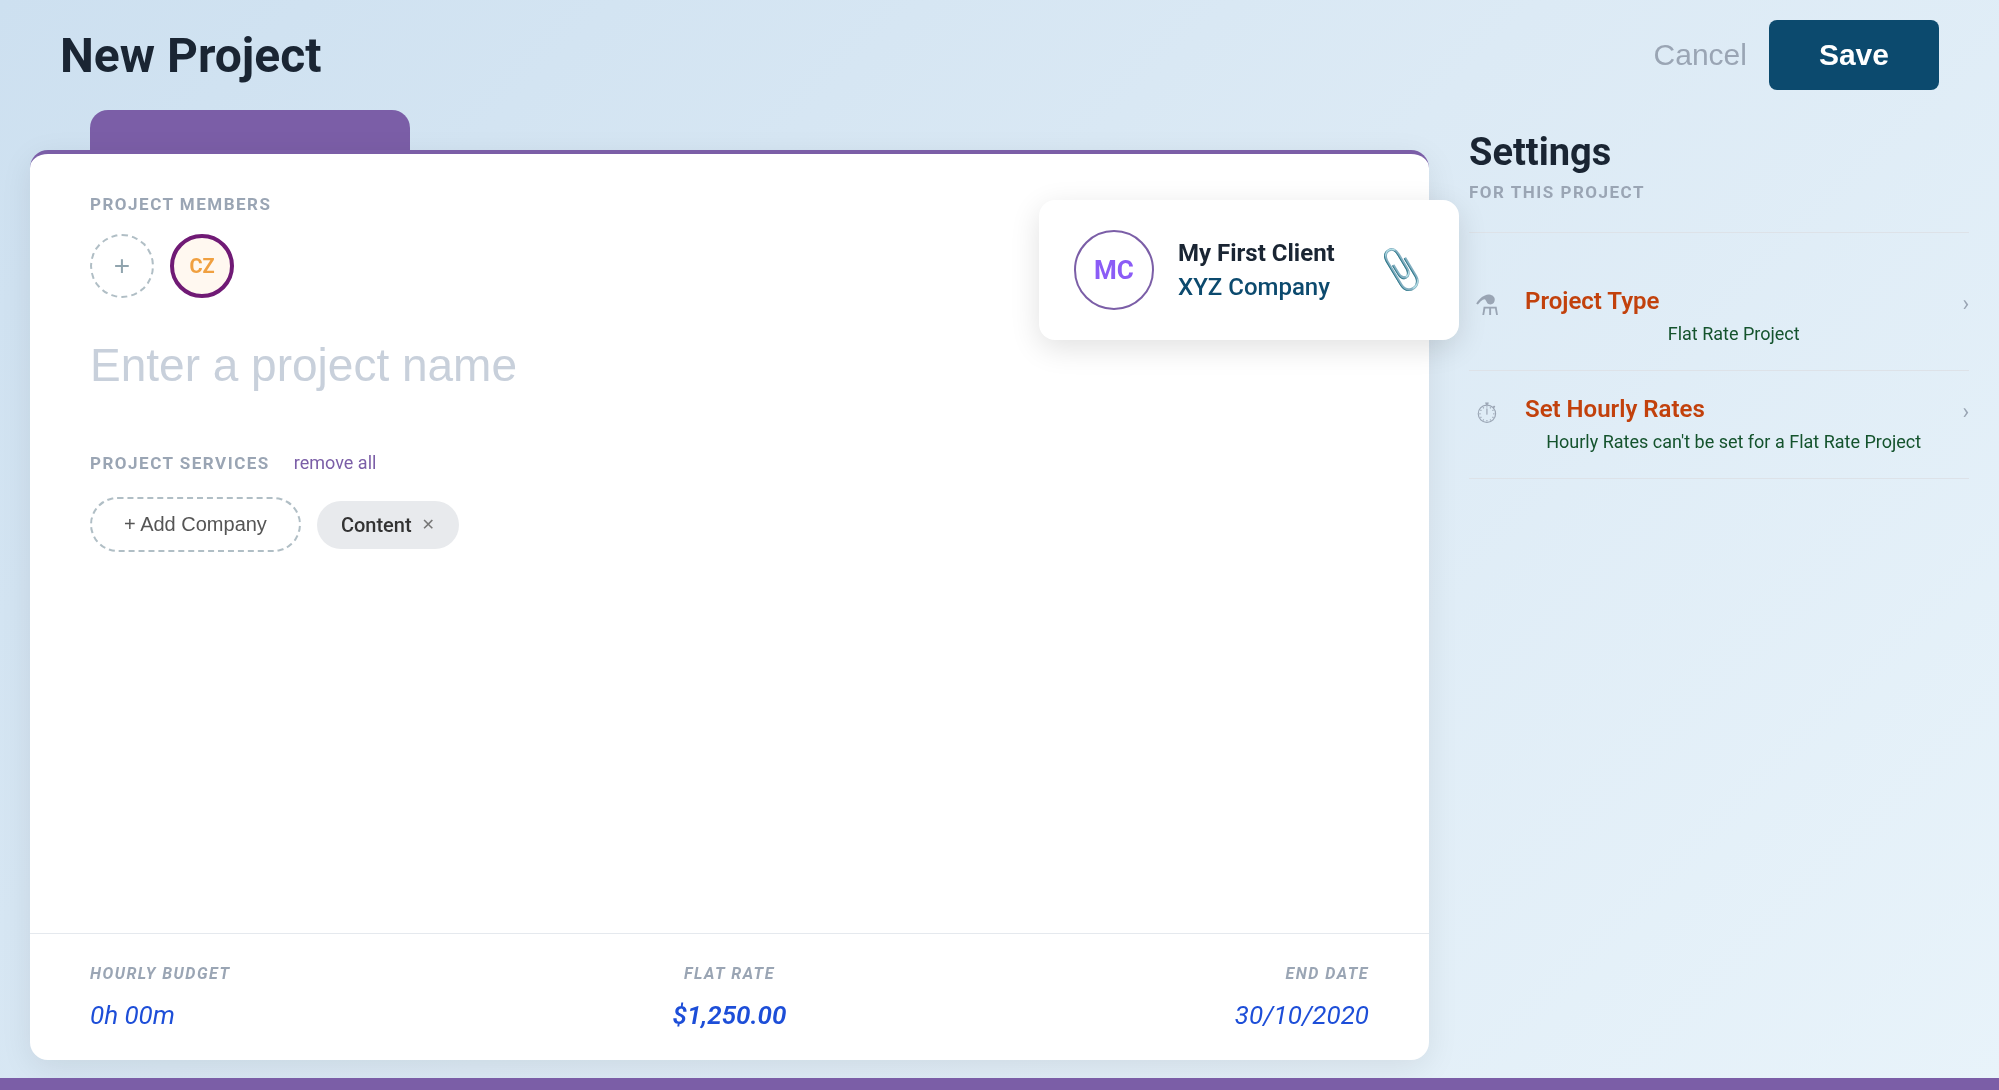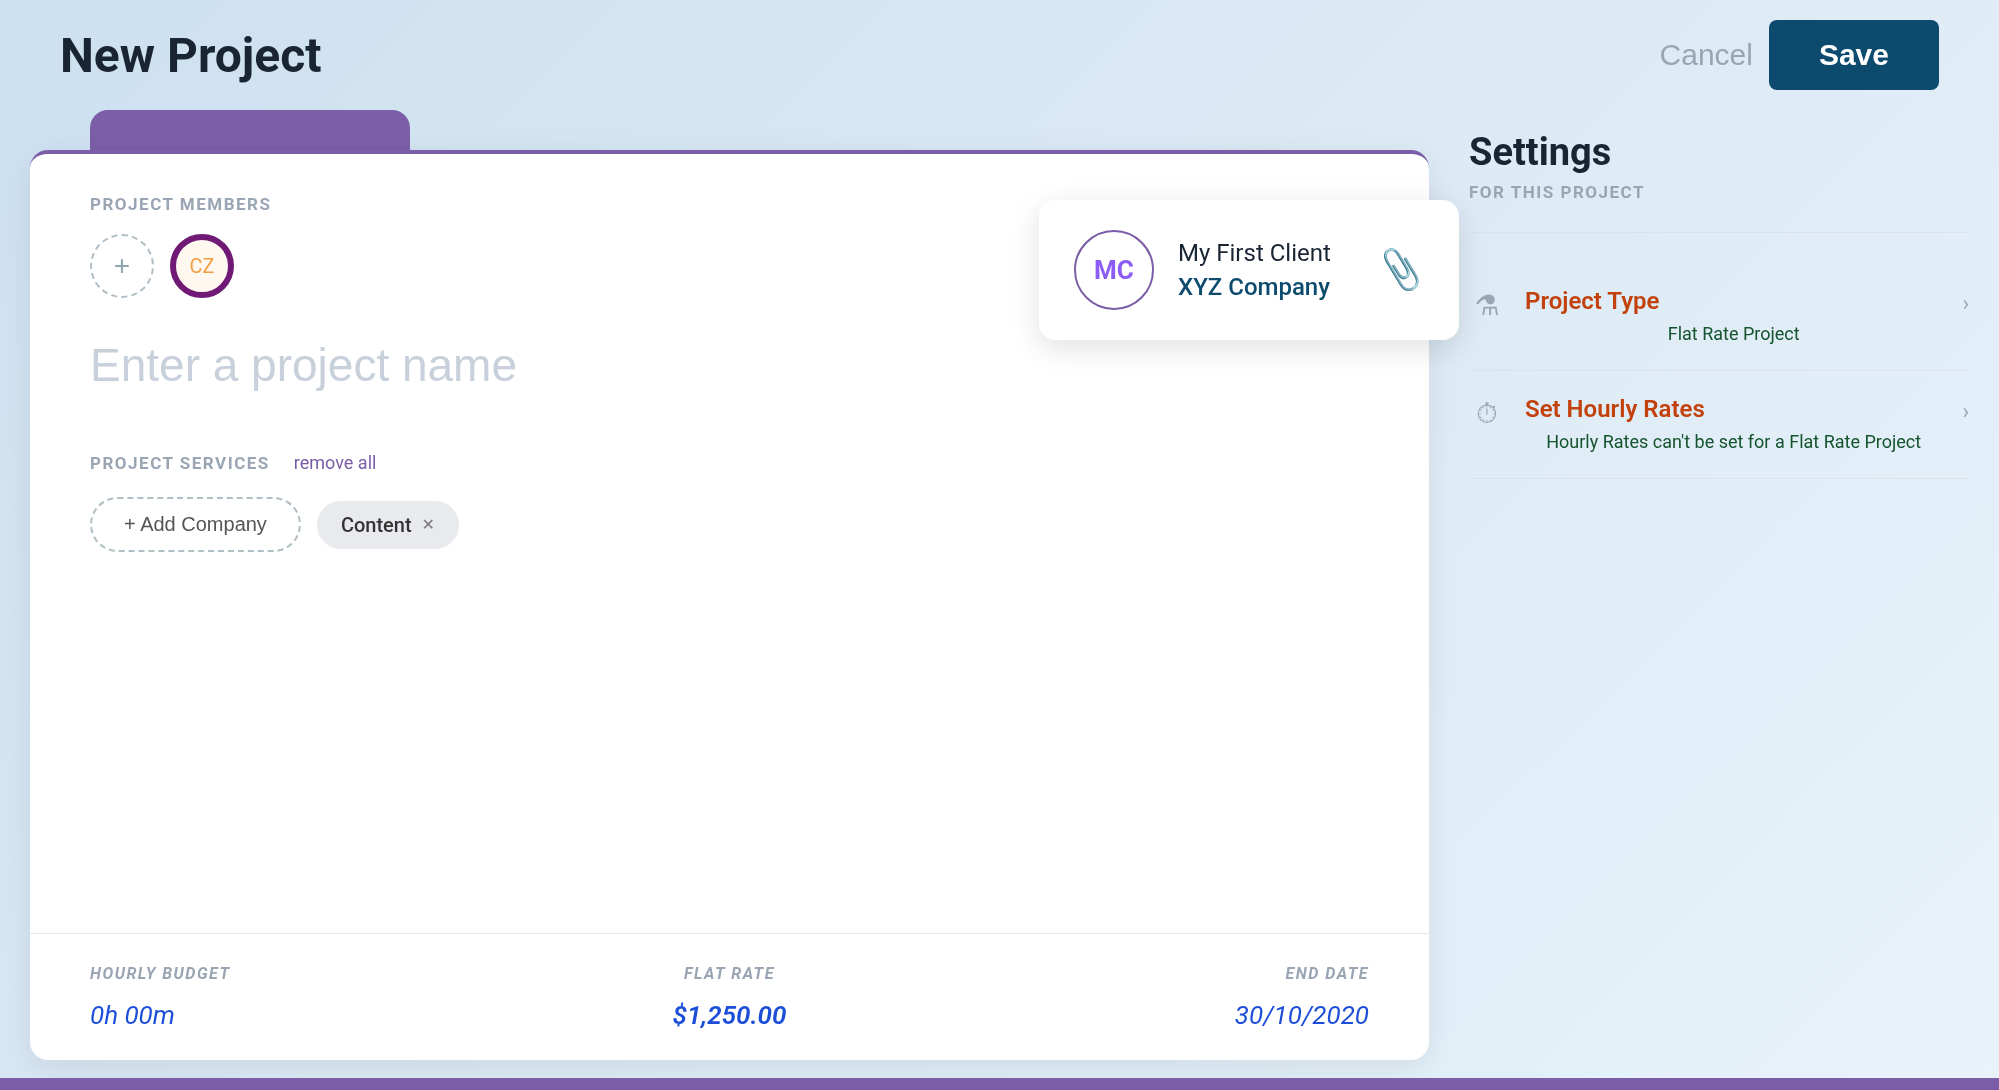--- a/index.html
+++ b/index.html
@@ -35,21 +35,21 @@
 
     .header-title {
       font-size: 48px;
       font-weight: 700;
       color: #1a2533;
     }
 
     .header-actions {
       display: flex;
       align-items: center;
-      gap: 16px;
+      gap: 22px;
     }
 
     .cancel-btn {
       font-size: 30px;
       color: #9aa5b4;
       background: none;
       border: none;
       cursor: pointer;
       font-weight: 500;
     }
@@ -141,21 +141,21 @@
       color: #8b5cf6;
       flex-shrink: 0;
     }
 
     .client-info {
       flex: 1;
     }
 
     .client-name {
       font-size: 24px;
-      font-weight: 400;
+      font-weight: 700;
       color: #1a2533;
       margin-bottom: 6px;
     }
 
     .client-company {
       font-size: 24px;
       color: #0c4a6e;
       font-weight: 500;
     }
 
@@ -193,26 +193,26 @@
       justify-content: center;
       cursor: pointer;
       font-size: 28px;
       color: #90a4ae;
     }
 
     .member-avatar {
       width: 64px;
       height: 64px;
       border-radius: 50%;
-      border: 6px solid #701a75;
+      border: 4px solid #701a75;
       display: flex;
       align-items: center;
       justify-content: center;
       font-size: 20px;
-      font-weight: 400;
+      font-weight: 700;
       color: #f0a040;
       background: #fff8f0;
     }
 
     
     .project-name-input {
       width: 100%;
       font-size: 46px;
       font-weight: 300;
       color: #c8d0db;

